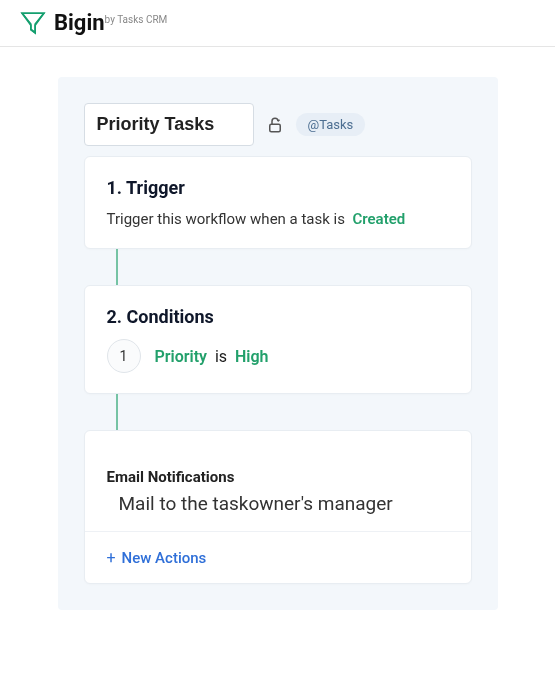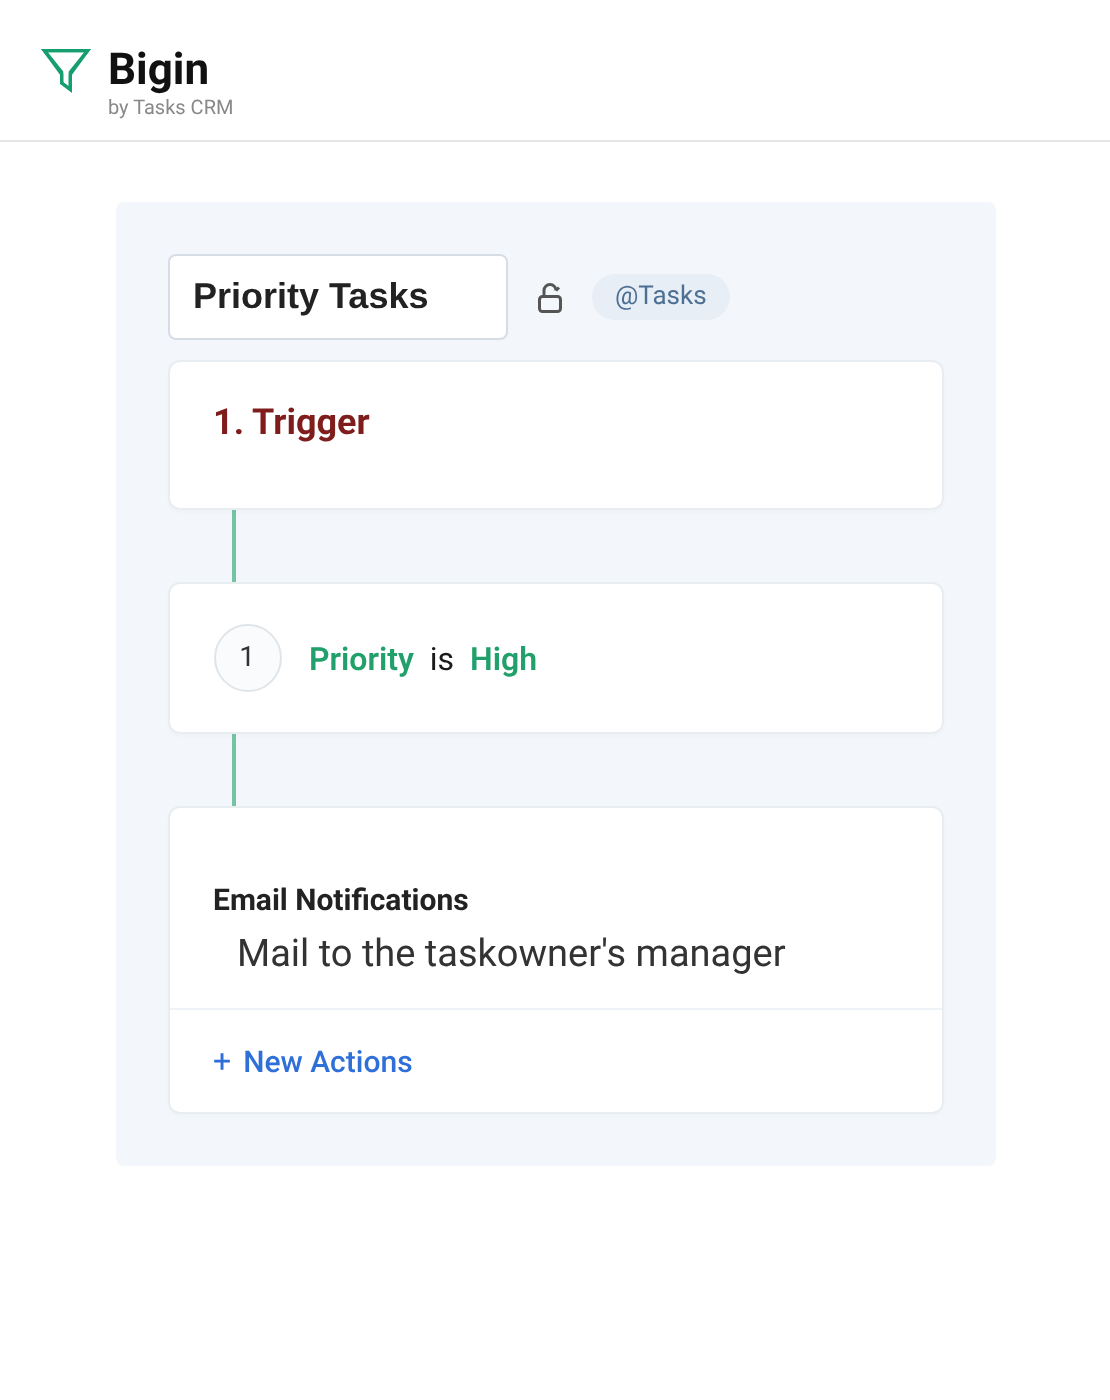--- a/index.html
+++ b/index.html
@@ -15,21 +15,21 @@
       display: flex;
       align-items: center;
       padding: 10px 20px;
       border-bottom: 1px solid #e5e5e5;
       gap: 8px;
     }
     .logo-mark {
       width: 26px;
       height: 26px;
     }
-    .brand-text { display: flex; flex-direction: column; margin-top: 15px; }
+    .brand-text { display: flex; flex-direction: row; }
     .brand-title {
       font-size: 22px;
       font-weight: 700;
       color: #111;
       line-height: 1;
     }
     .brand-sub {
       font-size: 10px;
       color: #888;
       margin-top: 2px;
@@ -78,21 +78,21 @@
     .card {
       background: #fff;
       border: 1px solid #e8edf2;
       border-radius: 6px;
       padding: 20px 22px;
       box-shadow: 0 1px 2px rgba(0,0,0,0.02);
     }
     .card-title {
       font-size: 18px;
       font-weight: 700;
-      color: #7f1d1d;
+      color: #0f172a;
       margin-bottom: 12px;
     }
     .card-body {
       font-size: 15px;
       color: #333;
     }
     .green-text { color: #22a06b; font-weight: 600; }
     .connector {
       width: 2px;
       height: 36px;
@@ -172,25 +172,30 @@
       <rect x="5" y="11" width="14" height="10" rx="2"></rect>
       <path d="M8 11 V7 a4 4 0 0 1 8 0"></path>
       <path d="M16 7 L18 5"></path>
     </svg>
     <span class="tag-pill">@Tasks</span>
   </div>
 
 
   <div class="card">
     <div class="card-title">1. Trigger</div>
+    <div class="card-body">
+      <span>Trigger this workflow when a task is</span>
+      &nbsp;<span class="green-text">Created</span>
+    </div>
   </div>
 
   <div class="connector"></div>
 
   <div class="card">
+    <div class="card-title">2. Conditions</div>
     <div class="cond-row">
       <div class="cond-badge">1</div>
       <div>
         <span class="green-text">Priority</span>
         &nbsp;<span>is</span>&nbsp;
         <span class="green-text">High</span>
       </div>
     </div>
   </div>
 

